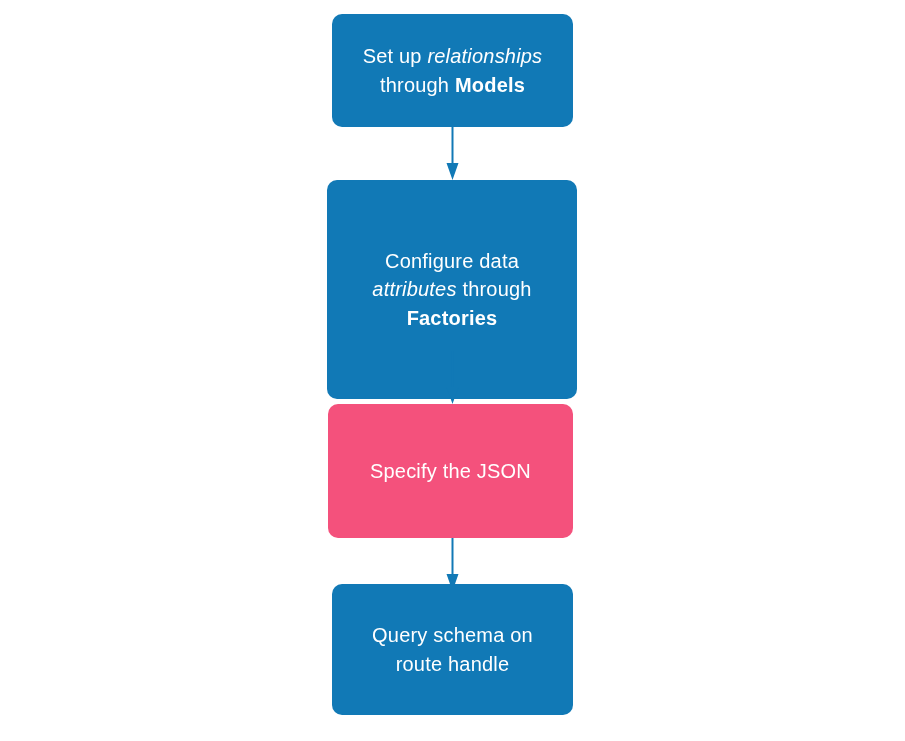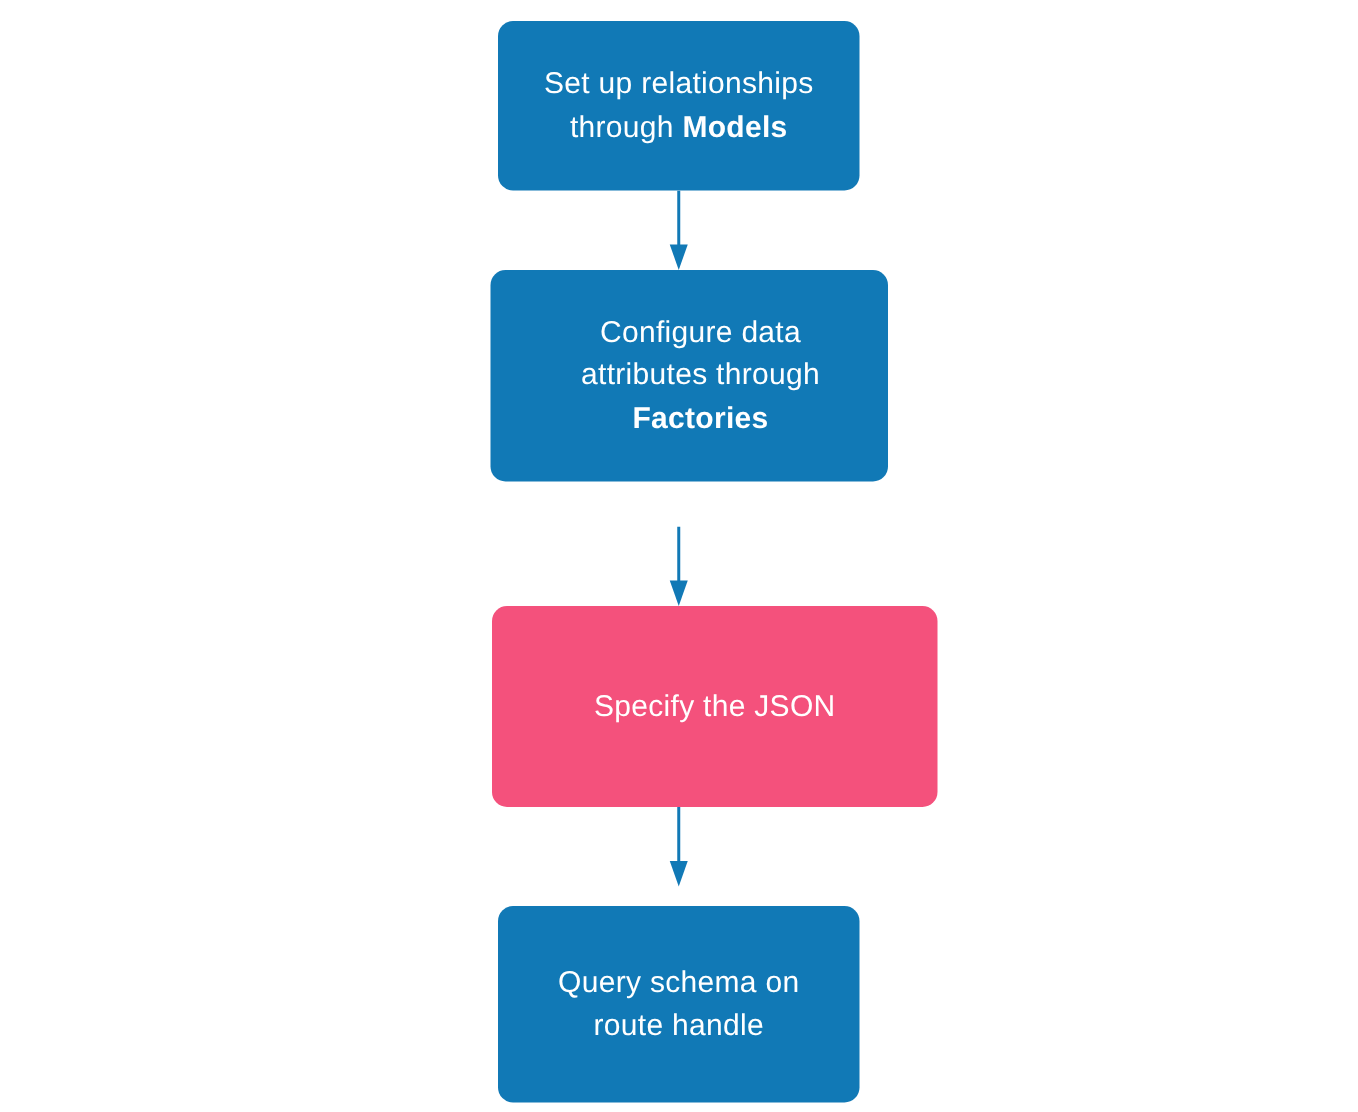--- a/index.html
+++ b/index.html
@@ -21,27 +21,27 @@
     display: flex;
     flex-direction: column;
     justify-content: center;
     align-items: center;
     text-align: center;
     font-size: 20px;
     line-height: 28.5px;
     letter-spacing: 0.2px;
   }
   .node .line { white-space: pre; }
-  .node .it { }
+  .node .it { font-style: italic; }
   .node .bd { font-weight: bold; }
 
   .node-1 { left: 332px; top: 14px;  width: 241px; height: 113px; }
-  .node-2 { left: 327px; top: 180px; width: 250px; height: 141px; padding-left: 15px; }
-  .node-3 { left: 328px; top: 404px; width: 297px; height: 134px; }
-  .node-4 { left: 332px; top: 604px; width: 241px; height: 131px; }
+  .node-2 { left: 327px; top: 180px; width: 250px; height: 219px; }
+  .node-3 { left: 328px; top: 404px; width: 245px; height: 134px; }
+  .node-4 { left: 332px; top: 584px; width: 241px; height: 131px; }
 
   .arrow {
     position: absolute;
     left: 444px;
     width: 17px;
     height: 54px;
   }
   .arrow-1 { top: 127px; }
   .arrow-2 { top: 351px; }
   .arrow-3 { top: 538px; }

